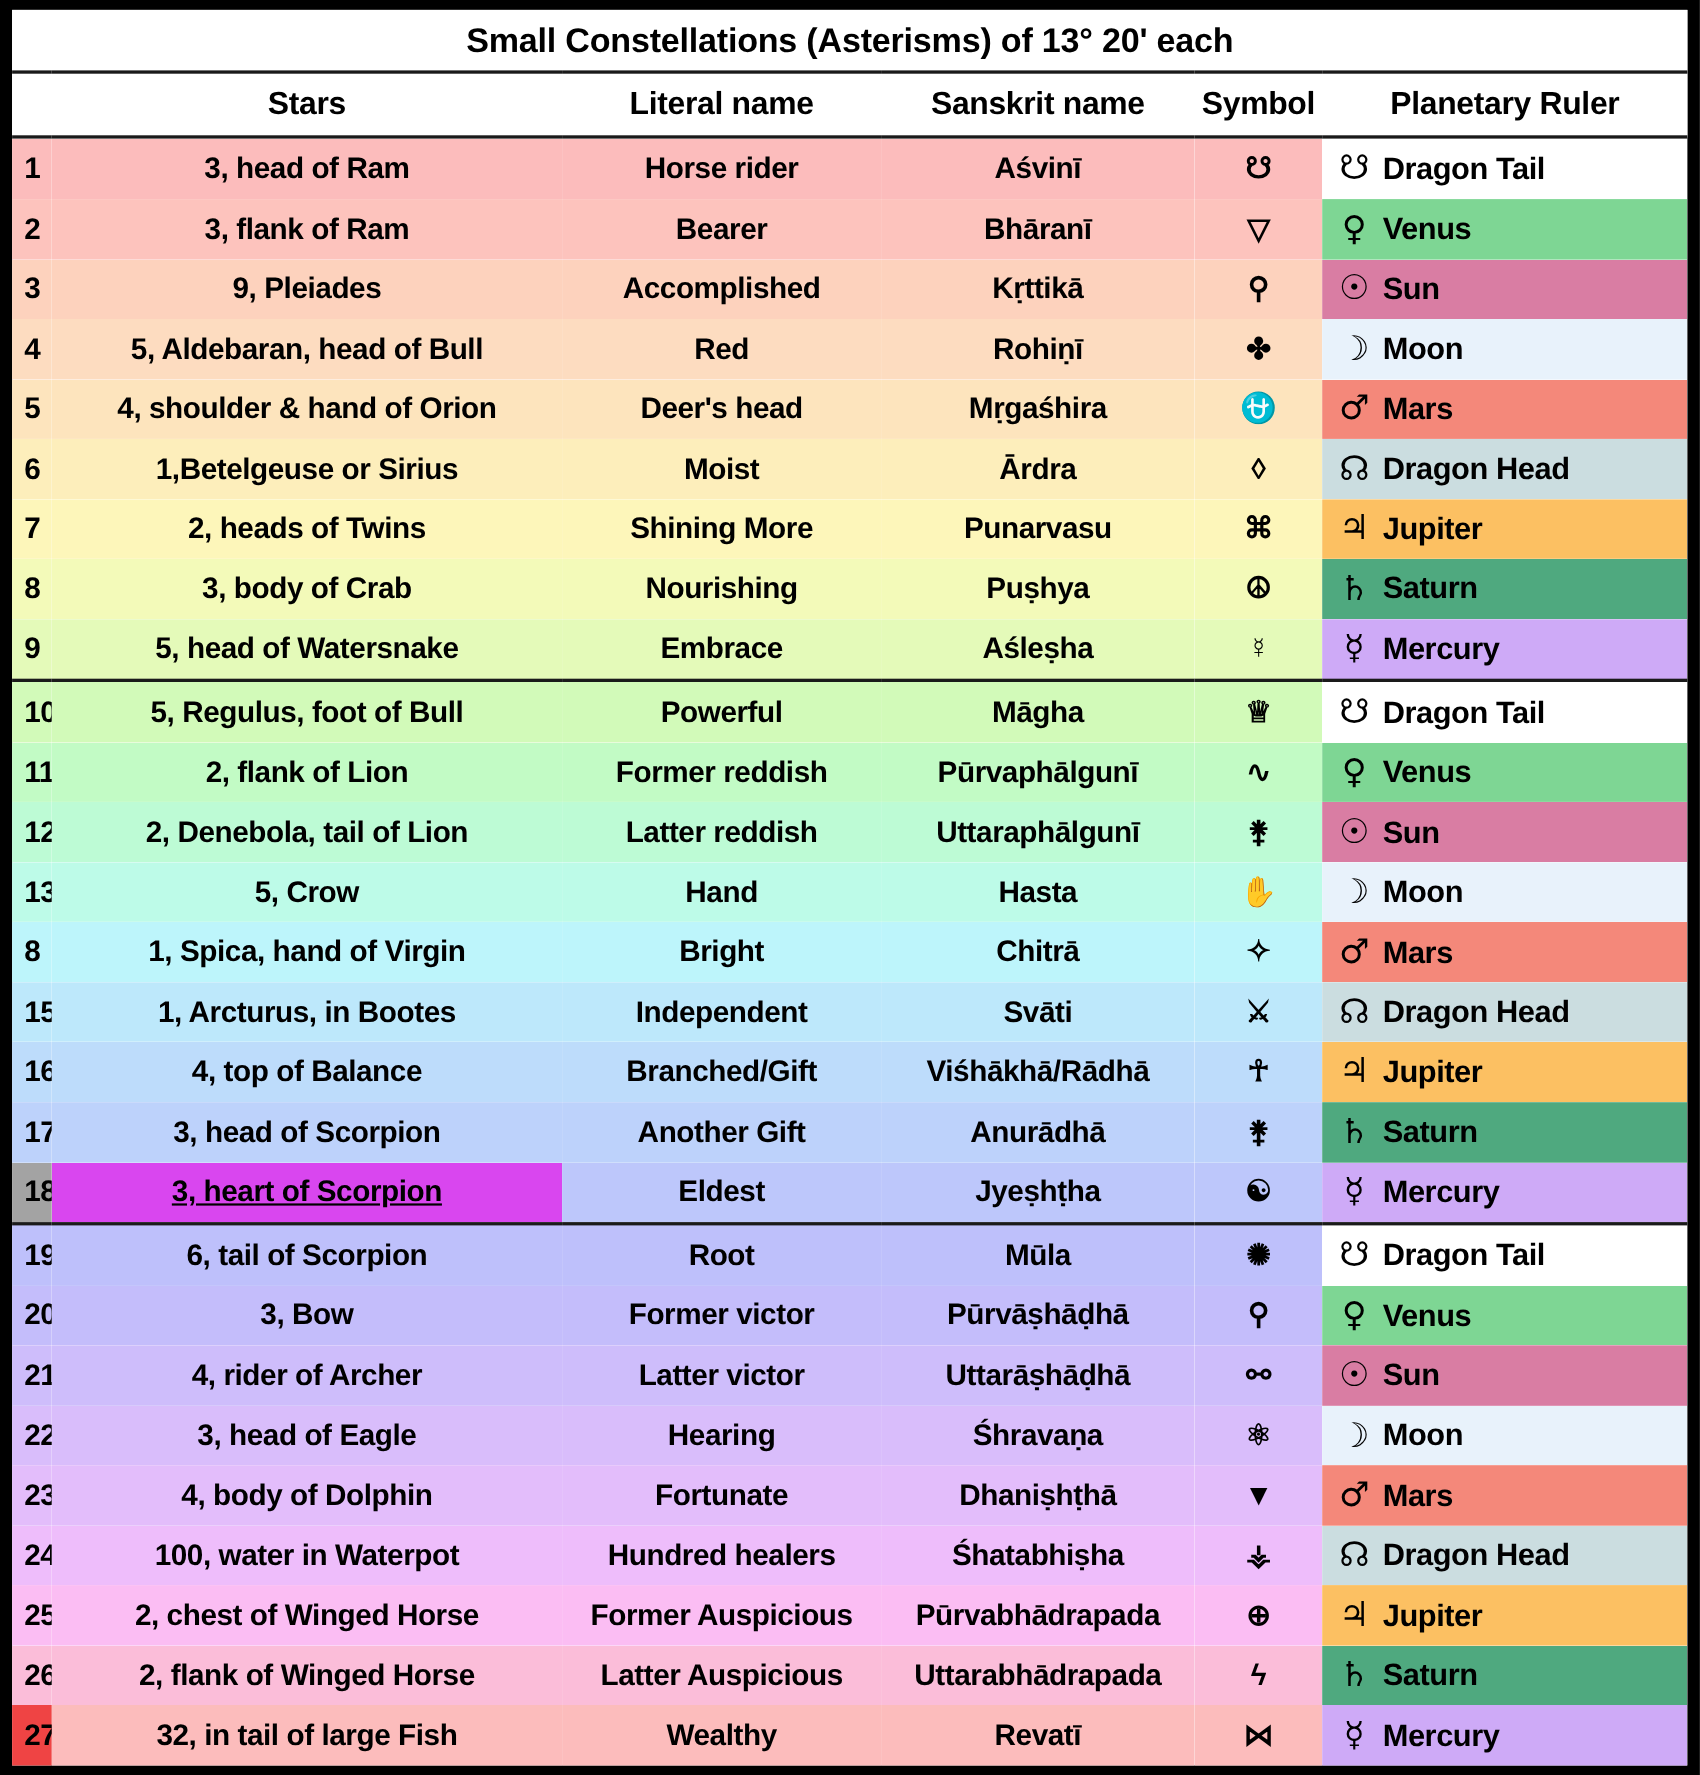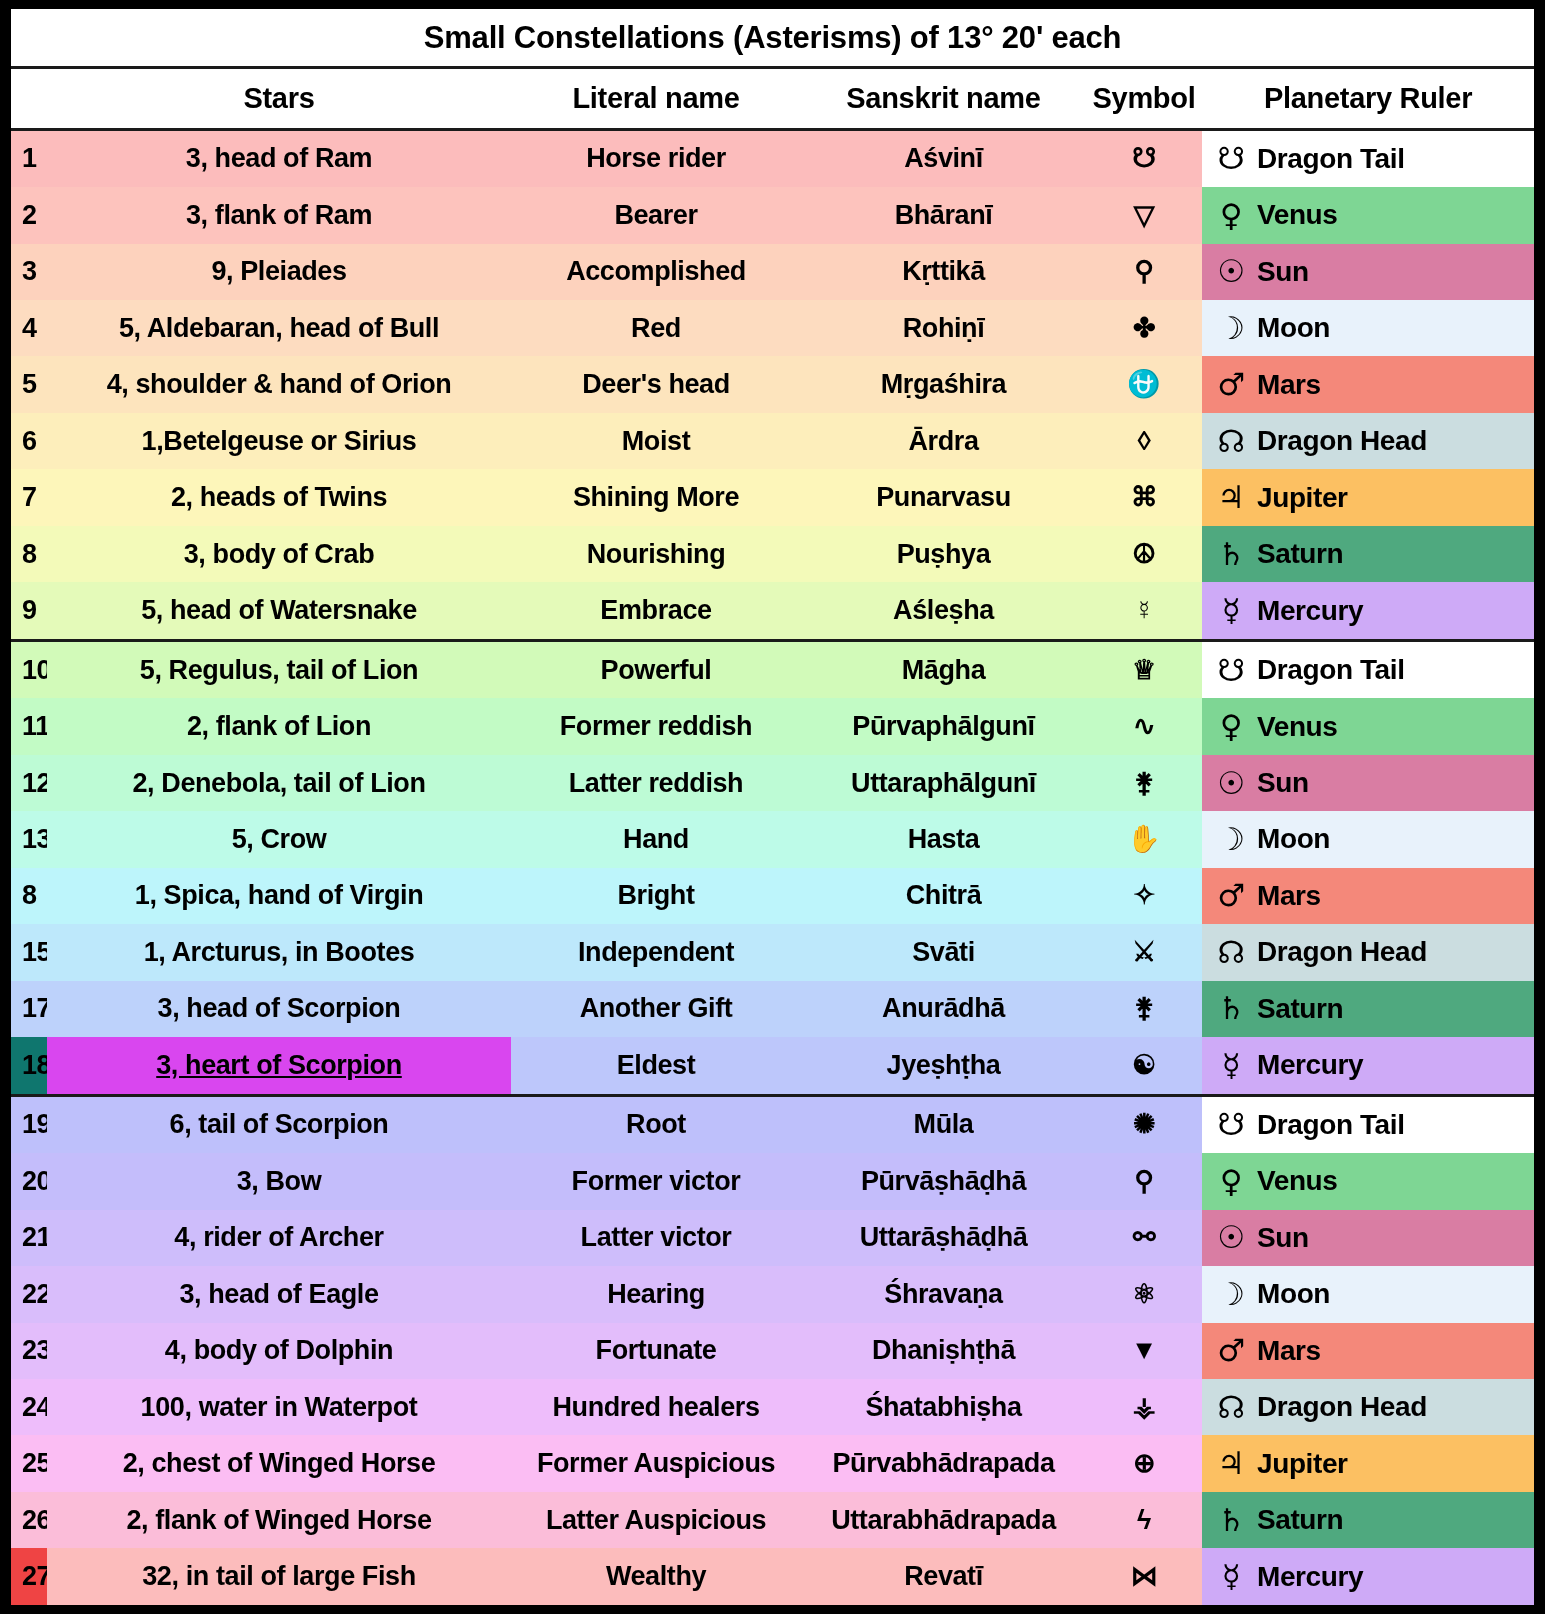--- a/index.html
+++ b/index.html
@@ -260,21 +260,21 @@
           <td class="sym" style="background: rgb(228, 250, 185);">☿</td>
           <td class="rule" style="background: rgb(206, 170, 247);">
             <div class="rule-inner">
               <span class="rule-glyph">☿</span>
               <span class="rule-name">Mercury</span>
             </div>
           </td>
         </tr>
         <tr class="data">
           <td class="num" style="background: rgb(210, 250, 185);">10</td>
-          <td class="stars" style="background: rgb(210, 250, 185);">5, Regulus, tail of Lion</td>
+          <td class="stars" style="background: rgb(210, 250, 185);">5, Regulus, foot of Bull</td>
           <td class="lit" style="background: rgb(210, 250, 185); text-align: center;">Powerful</td>
           <td class="skt" style="background: rgb(210, 250, 185);">Māgha</td>
           <td class="sym" style="background: rgb(210, 250, 185);">♕</td>
           <td class="rule" style="background: rgb(255, 255, 255);">
             <div class="rule-inner">
               <span class="rule-glyph">☋</span>
               <span class="rule-name">Dragon Tail</span>
             </div>
           </td>
         </tr>
@@ -337,34 +337,47 @@
           <td class="skt" style="background: rgb(189, 232, 251);">Svāti</td>
           <td class="sym" style="background: rgb(189, 232, 251);">⚔</td>
           <td class="rule" style="background: rgb(203, 221, 224);">
             <div class="rule-inner">
               <span class="rule-glyph">☊</span>
               <span class="rule-name">Dragon Head</span>
             </div>
           </td>
         </tr>
         <tr class="data">
+          <td class="num" style="background: rgb(189, 220, 251);">16</td>
+          <td class="stars" style="background: rgb(189, 220, 251);">4, top of Balance</td>
+          <td class="lit" style="background: rgb(189, 220, 251);">Branched/Gift</td>
+          <td class="skt" style="background: rgb(189, 220, 251);">Viśhākhā/Rādhā</td>
+          <td class="sym" style="background: rgb(189, 220, 251);">☥</td>
+          <td class="rule" style="background: rgb(252, 192, 98);">
+            <div class="rule-inner">
+              <span class="rule-glyph">♃</span>
+              <span class="rule-name">Jupiter</span>
+            </div>
+          </td>
+        </tr>
+        <tr class="data">
           <td class="num" style="background: rgb(189, 210, 251);">17</td>
           <td class="stars" style="background: rgb(189, 210, 251);">3, head of Scorpion</td>
           <td class="lit" style="background: rgb(189, 210, 251);">Another Gift</td>
           <td class="skt" style="background: rgb(189, 210, 251);">Anurādhā</td>
           <td class="sym" style="background: rgb(189, 210, 251);">⚵</td>
           <td class="rule" style="background: rgb(79, 169, 127);">
             <div class="rule-inner">
               <span class="rule-glyph">♄</span>
               <span class="rule-name">Saturn</span>
             </div>
           </td>
         </tr>
         <tr class="data grp-end">
-          <td class="num" style="background: #0f766e;">18</td>
+          <td class="num" style="background: #a3a3a3;">18</td>
           <td class="stars" style="background: #d946ef; text-decoration: underline;">3, heart of Scorpion</td>
           <td class="lit" style="background: rgb(189, 199, 251);">Eldest</td>
           <td class="skt" style="background: rgb(189, 199, 251);">Jyeṣhṭha</td>
           <td class="sym" style="background: rgb(189, 199, 251);">☯</td>
           <td class="rule" style="background: rgb(206, 170, 247);">
             <div class="rule-inner">
               <span class="rule-glyph">☿</span>
               <span class="rule-name">Mercury</span>
             </div>
           </td>

